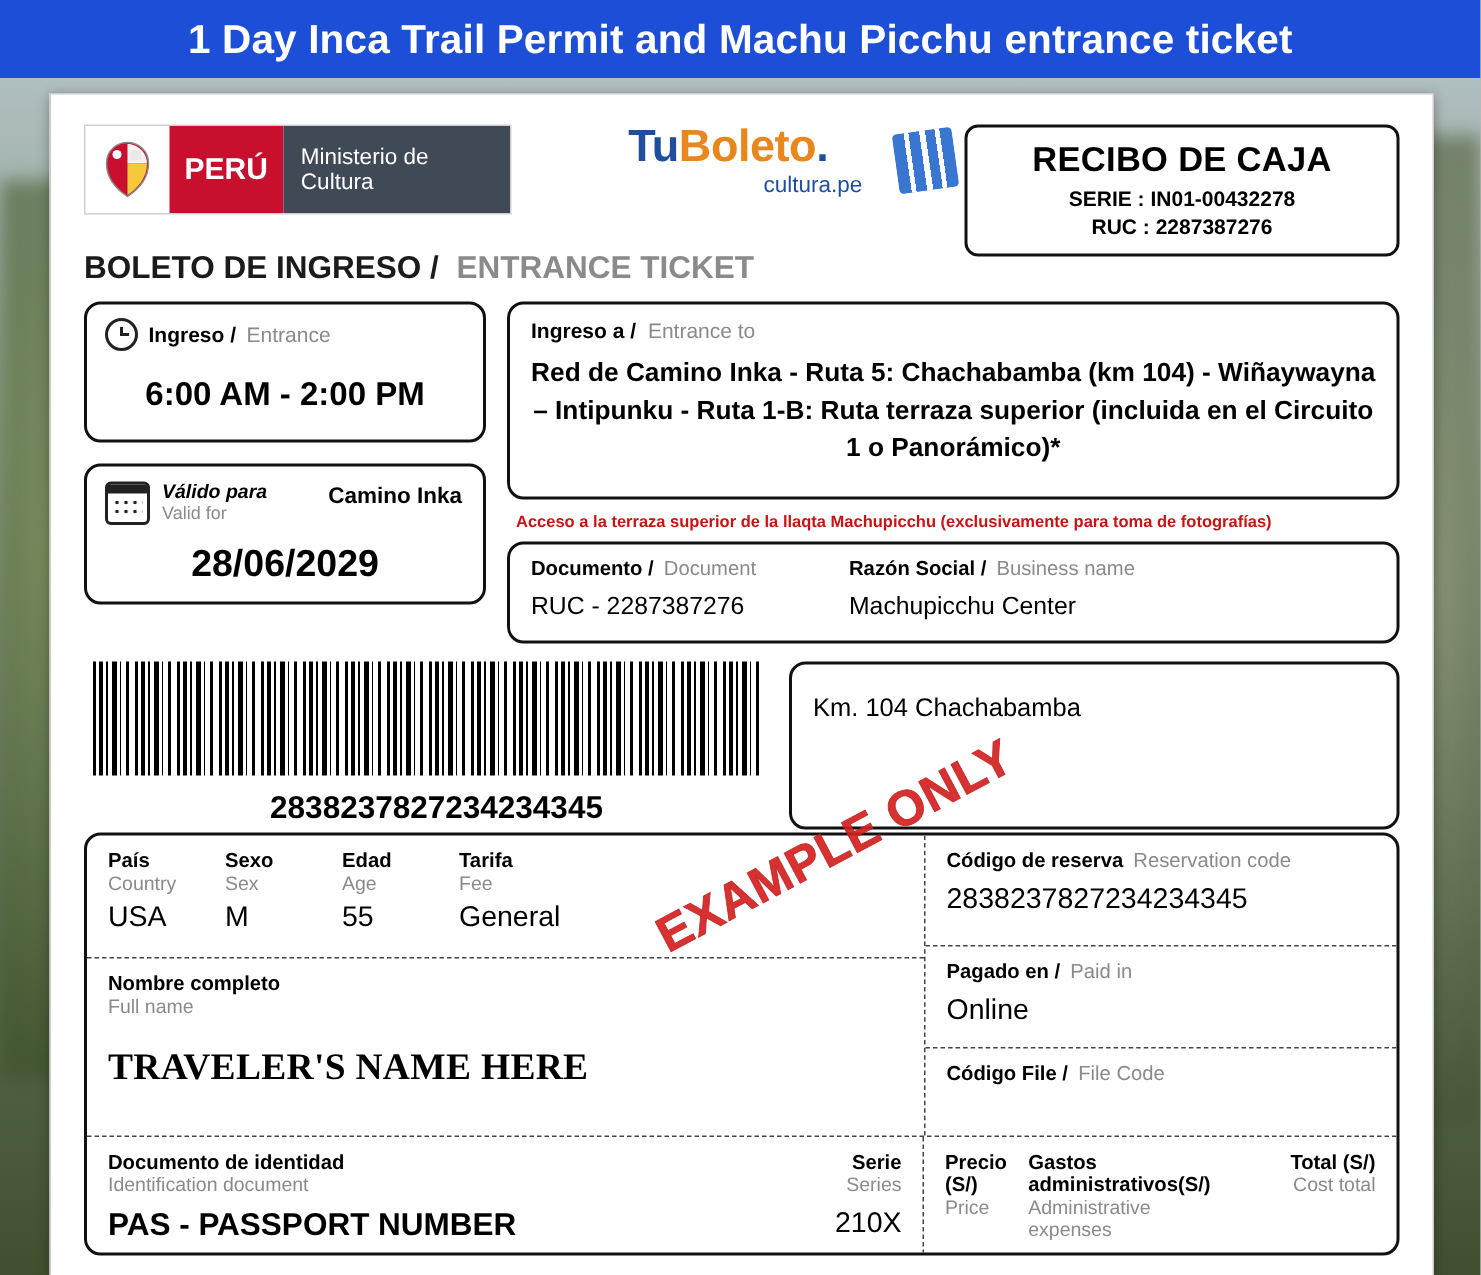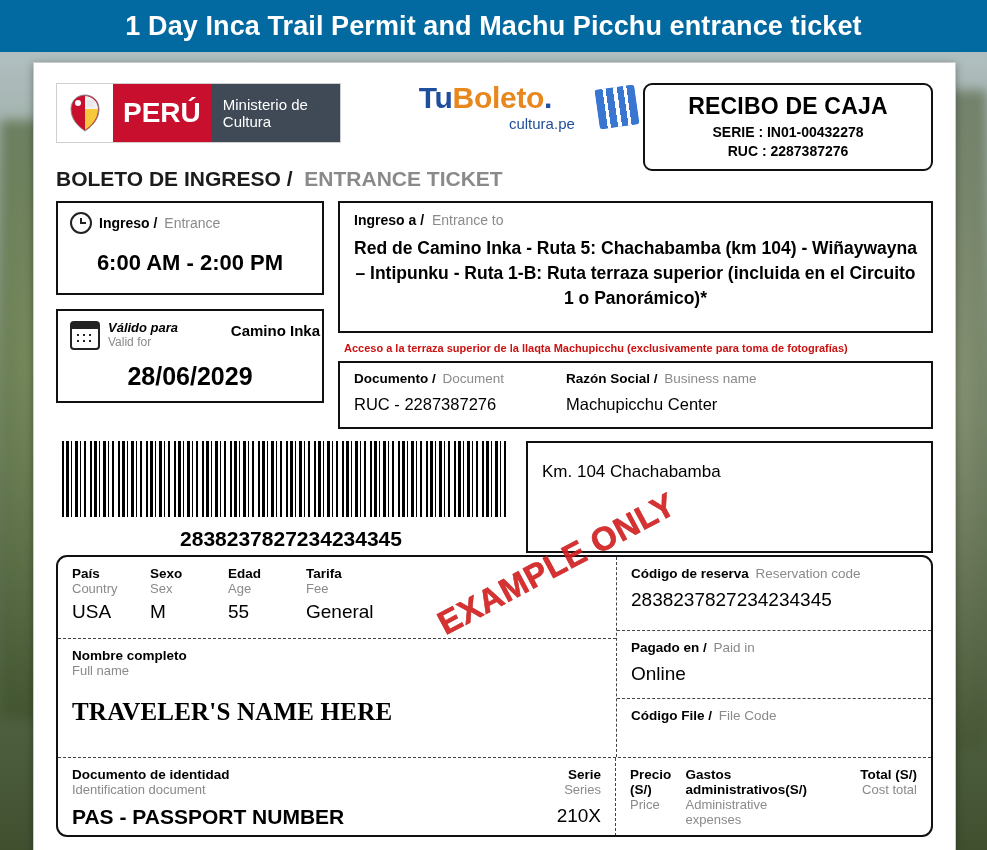--- a/index.html
+++ b/index.html
@@ -34,21 +34,21 @@
     position: absolute;
     right: 0; top: 90px;
     width: 110px; height: 660px;
     background: radial-gradient(ellipse at 70% 45%, rgba(140,150,120,.8), rgba(70,85,50,.6) 70%);
     filter: blur(6px);
   }
 
   .title-bar {
     position: relative;
     height: 52px;
-    background: #0369a1;
+    background: #1d4ed8;
     color: #ffffff;
     display: flex;
     align-items: center;
     justify-content: center;
     font-size: 27px;
     font-weight: bold;
     letter-spacing: .1px;
     z-index: 5;
   }
 
@@ -90,21 +90,21 @@
     width: 56px;
     display: flex;
     align-items: center;
     justify-content: center;
   }
   .coat svg { display: block; }
   .peru-red {
     background: #c8102e;
     color: #fff;
     font-weight: bold;
-    font-size: 28px;
+    font-size: 20px;
     display: flex;
     align-items: center;
     padding: 0 10px;
   }
   .min-name {
     background: #3f4a56;
     color: #fff;
     font-size: 15px;
     display: flex;
     align-items: center;
@@ -179,21 +179,21 @@
   .grid {
     margin-top: 10px;
     display: flex;
     gap: 14px;
   }
   .col-left { width: 268px; }
   .col-right { flex: 1; }
 
   .box {
     border: 2px solid #111;
-    border-radius: 0;
+    border-radius: 11px;
     background: #fff;
   }
 
   .ingreso-box {
     height: 94px;
     padding: 9px 12px 0 12px;
     box-sizing: border-box;
   }
   .ing-head {
     display: flex;
@@ -254,21 +254,21 @@
   .cal .dots {
     position: absolute;
     left: 3px; top: 9px; right: 3px; bottom: 3px;
     background:
       radial-gradient(circle, #222 1px, transparent 1.4px) 0 0/6px 6px;
   }
   .val-labels .es { font-size: 13px; font-weight: bold; font-style: italic; }
   .val-labels .en { font-size: 12px; color: #8a8a8a; }
   .camino-inka {
     position: absolute;
-    right: 2px;
+    right: 14px;
     top: 11px;
     font-size: 15px;
     font-weight: bold;
   }
   .val-date {
     font-size: 25px;
     font-weight: bold;
     text-align: center;
     margin-top: 12px;
   }

